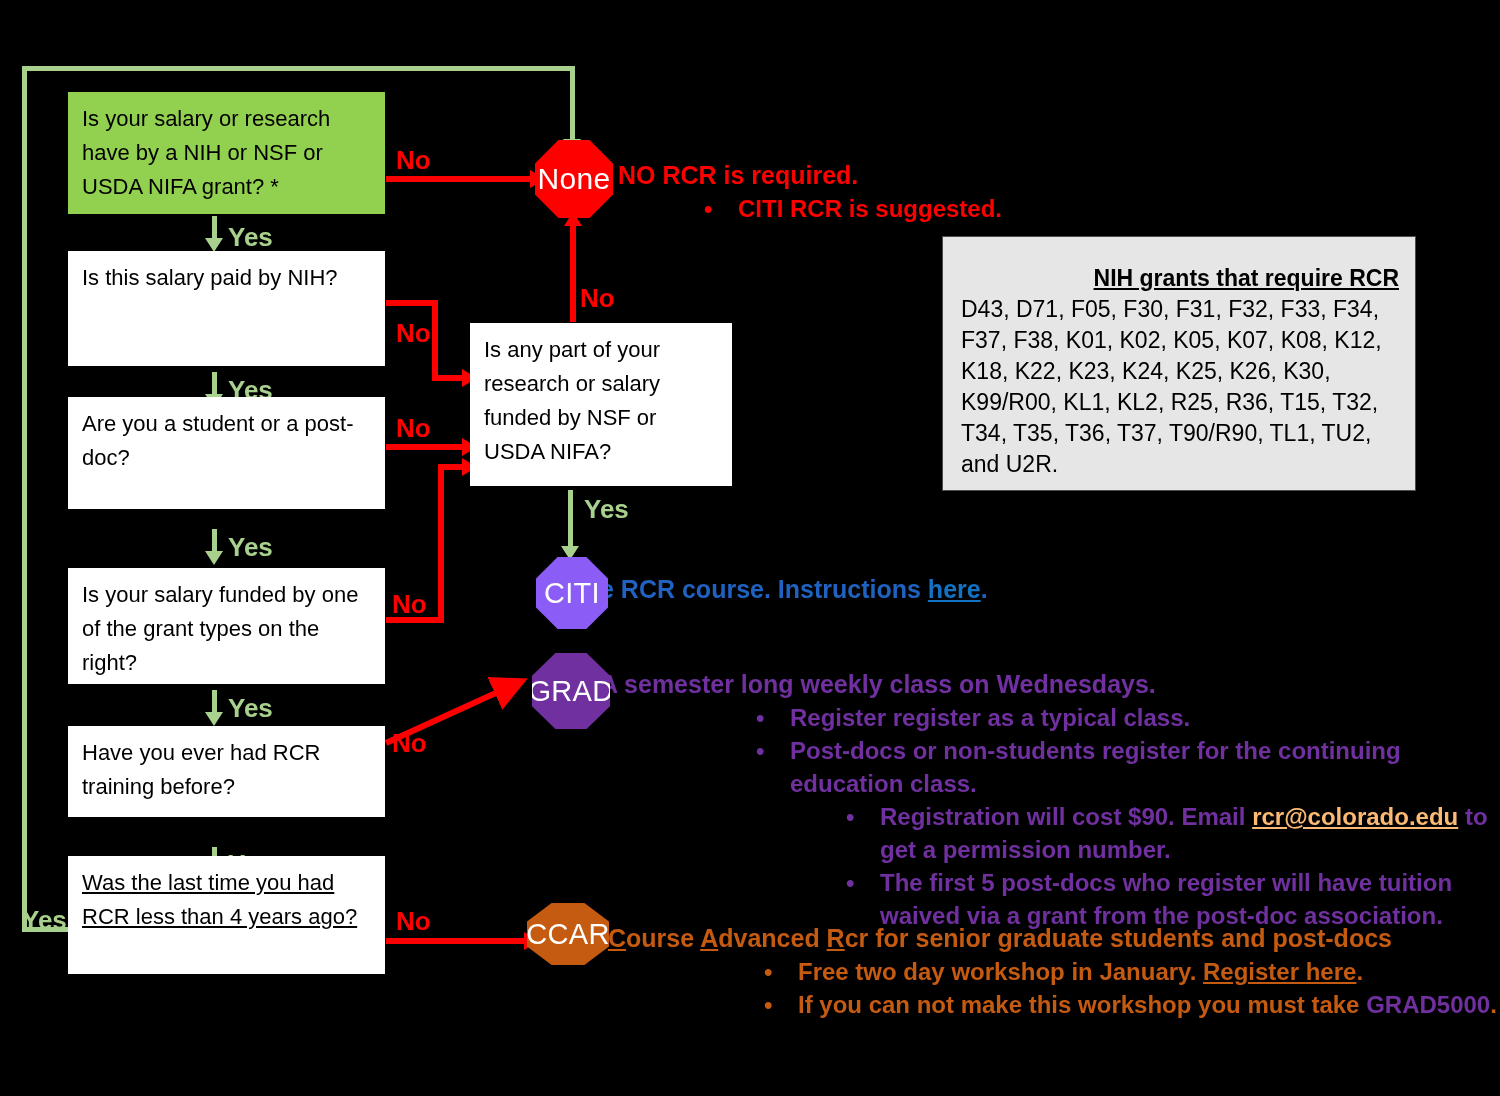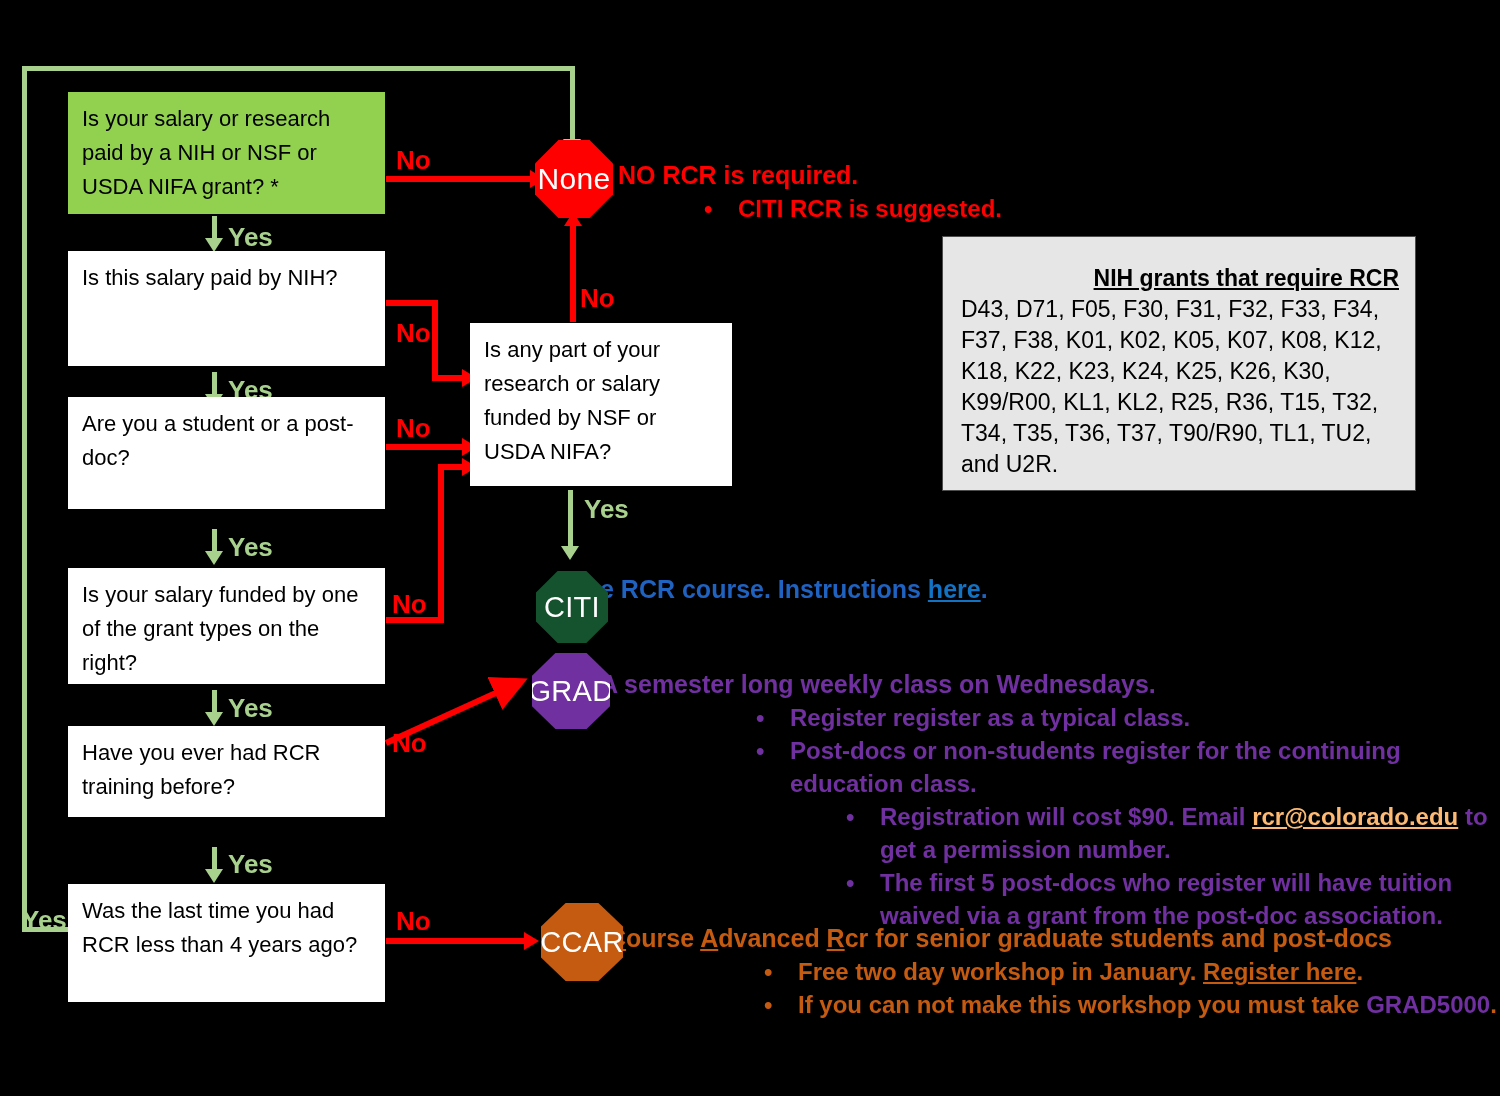--- a/index.html
+++ b/index.html
@@ -59,21 +59,21 @@
 
 <div class="stage">
 
   <div class="ln gl" style="left:22px;top:927px;width:48px;height:5px;"></div>
   <div class="ln gl" style="left:22px;top:66px;width:5px;height:866px;"></div>
   <div class="ln gl" style="left:22px;top:66px;width:553px;height:5px;"></div>
   <div class="ln gl" style="left:570px;top:66px;width:5px;height:75px;"></div>
   <div class="tri tri-d" style="left:563px;top:139px;"></div>
   <div class="lbl lbl-yes" style="left:22px;top:905px;">Yes</div>
 
-  <div class="qbox green" style="left:68px;top:92px;width:317px;height:122px;">Is your salary or research paid by a NIH or NSF or USDA NIFA  grant? *</div>
+  <div class="qbox green" style="left:68px;top:92px;width:317px;height:122px;">Is your salary or research have by a NIH or NSF or USDA NIFA  grant? *</div>
 
   <div class="ln rl" style="left:386px;top:176px;width:147px;height:6px;"></div>
   <div class="tri tri-rr" style="left:530px;top:170px;"></div>
   <div class="lbl lbl-no" style="left:396px;top:145px;">No</div>
 
   <div class="ln gl" style="left:212px;top:216px;width:5px;height:27px;"></div>
   <div class="tri tri-d" style="left:205px;top:238px;"></div>
   <div class="lbl lbl-yes" style="left:228px;top:222px;">Yes</div>
 
   <div class="qbox" style="left:68px;top:251px;width:317px;height:115px;">Is this salary paid by NIH?</div>
@@ -119,43 +119,43 @@
       </marker>
     </defs>
     <line x1="6" y1="103" x2="140" y2="42" stroke="#ff0000" stroke-width="6" marker-end="url(#ahRed)"></line>
   </svg>
   <div class="lbl lbl-no" style="left:392px;top:728px;">No</div>
 
   <div class="ln gl" style="left:212px;top:847px;width:5px;height:28px;"></div>
   <div class="tri tri-d" style="left:205px;top:869px;"></div>
   <div class="lbl lbl-yes" style="left:228px;top:849px;">Yes</div>
 
-  <div class="qbox" style="left:68px;top:884px;width:317px;height:118px;">Was the last time you had RCR less than 4 years ago?</div>
+  <div class="qbox" style="left:68px;top:856px;width:317px;height:118px;text-decoration:underline;">Was the last time you had RCR less than 4 years ago?</div>
 
   <div class="ln rl" style="left:386px;top:938px;width:145px;height:6px;"></div>
   <div class="tri tri-rr" style="left:524px;top:932px;"></div>
   <div class="lbl lbl-no" style="left:396px;top:906px;">No</div>
 
   <div class="qbox" style="left:470px;top:323px;width:262px;height:163px;">Is any part of your research or salary funded by NSF or  USDA NIFA?</div>
 
   <div class="ln rl" style="left:570px;top:222px;width:6px;height:100px;"></div>
   <div class="tri tri-ru" style="left:564px;top:212px;"></div>
   <div class="lbl lbl-no" style="left:580px;top:283px;">No</div>
 
   <div class="ln gl" style="left:568px;top:490px;width:5px;height:62px;"></div>
   <div class="tri tri-d" style="left:561px;top:546px;"></div>
   <div class="lbl lbl-yes" style="left:584px;top:494px;">Yes</div>
 
   <div class="octa" style="left:535px;top:140px;width:78px;height:78px;background:#ff0000;">None</div>
 
-  <div class="octa" style="left:536px;top:571px;width:72px;height:72px;background:#14532d;font-size:29px;">CITI</div>
+  <div class="octa" style="left:536px;top:557px;width:72px;height:72px;background:#8b5cf6;font-size:29px;">CITI</div>
 
   <div class="octa" style="left:532px;top:653px;width:78px;height:76px;background:#7030a0;font-size:29px;">GRAD</div>
 
-  <div class="octa" style="left:541px;top:903px;width:82px;height:78px;background:#c55a11;font-size:29px;">CCAR</div>
+  <div class="octa" style="left:527px;top:903px;width:82px;height:62px;background:#c55a11;font-size:29px;">CCAR</div>
 
   <div class="panel" style="left:942px;top:236px;width:474px;height:255px;">
     <h3>NIH grants that require RCR</h3>
     <p>D43, D71, F05, F30, F31, F32, F33, F34, F37, F38, K01, K02, K05, K07, K08, K12, K18, K22, K23, K24, K25, K26, K30, K99/R00, KL1, KL2, R25, R36, T15, T32, T34, T35, T36, T37, T90/R90, TL1, TU2, and U2R.</p>
   </div>
 
   <div class="desc" style="left:618px;top:158px;color:#ff0000;">
     <div class="l1">NO RCR is required.</div>
     <ul style="margin-left:120px;">
       <li>CITI RCR  is suggested.</li>

